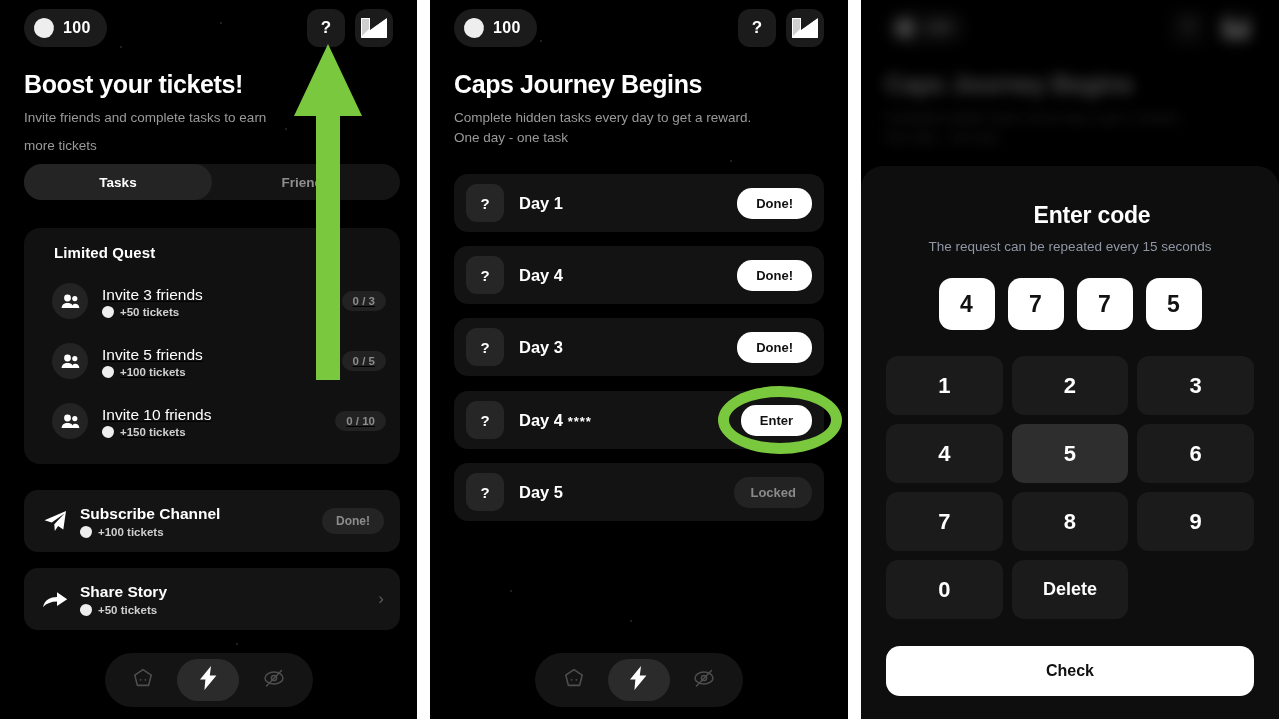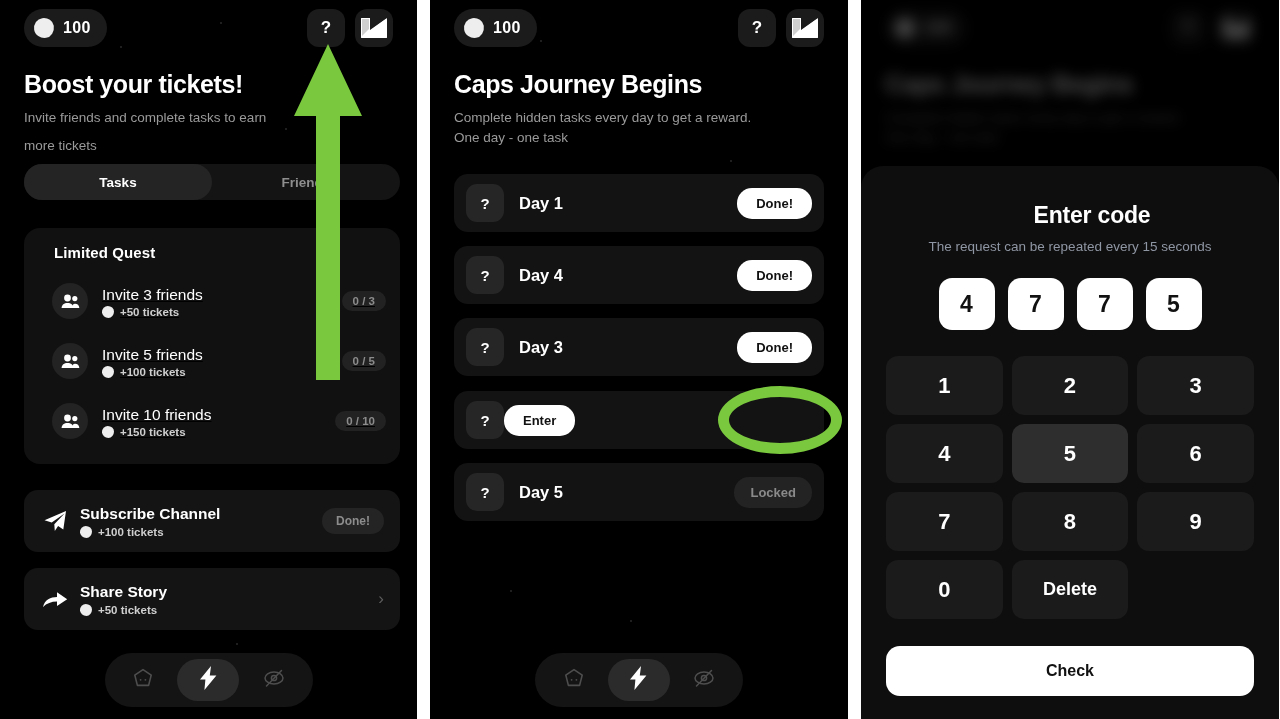--- a/index.html
+++ b/index.html
@@ -422,20 +422,24 @@
     </div>
 
     <div class="dayrow" style="top:318px;">
       <span class="d-ico">?</span>
       <span class="d-name">Day 3</span>
       <span class="btn-white">Done!</span>
     </div>
 
     <div class="dayrow" style="top:391px;">
       <span class="d-ico">?</span>
+      <span class="d-name">
+        <span>Day 4</span>
+        <span class="stars">****</span>
+      </span>
       <span class="btn-white">Enter</span>
     </div>
 
     <div class="dayrow" style="top:463px;">
       <span class="d-ico">?</span>
       <span class="d-name">Day 5</span>
       <span class="btn-locked">Locked</span>
     </div>
 
     <div class="ring" style="left:288px;top:386px;width:124px;height:68px;"></div>

